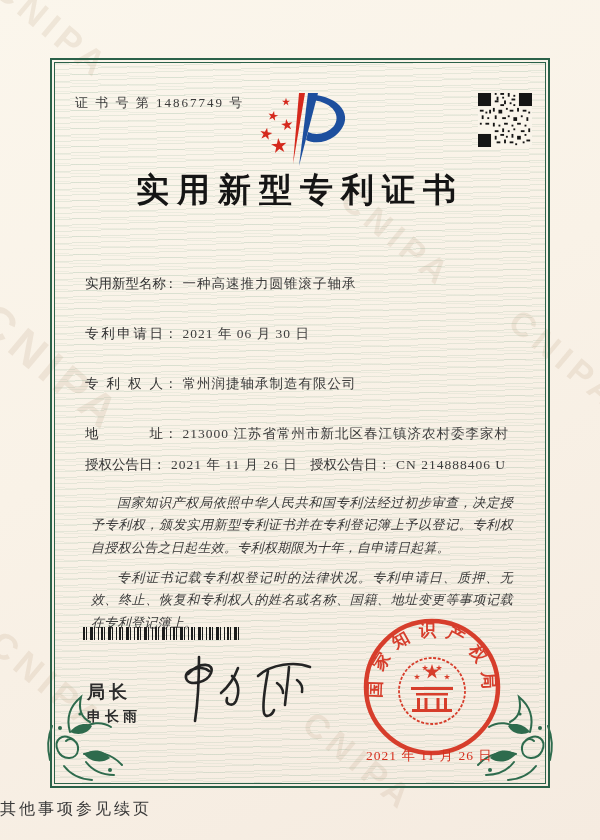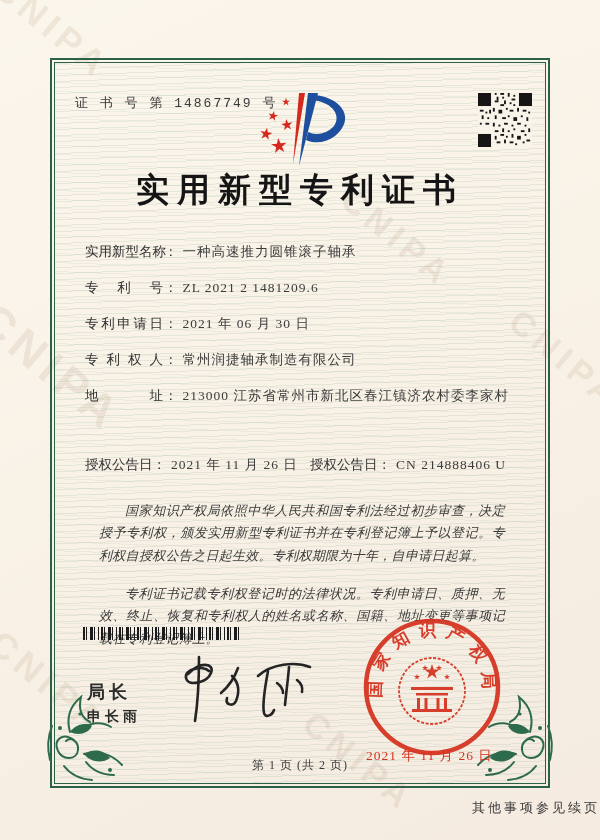--- a/index.html
+++ b/index.html
@@ -16,60 +16,60 @@
   .frame{position:absolute;left:50px;top:58px;width:496px;height:726px;border:2px solid #2b6149;z-index:2;}
   .frame-inner{
     position:absolute;inset:2px;border:1px solid #2b6149;
     background:
       repeating-linear-gradient(178deg,rgba(120,165,135,.16) 0 1px,transparent 1px 6px),
       repeating-linear-gradient(182deg,rgba(120,165,135,.10) 0 1px,transparent 1px 9px);
   }
   .corner{position:absolute;width:118px;height:118px;z-index:4;}
   .corner-bl{left:40px;top:670px;}
   .corner-br{left:442px;top:670px;transform:scaleX(-1);}
-  .cert-no{position:absolute;left:75px;top:94px;font-size:13px;letter-spacing:2px;z-index:5;color:#3a3a3a;font-family:Liberation Mono, monospace;}
+  .cert-no{position:absolute;left:75px;top:94px;font-size:13px;letter-spacing:2px;z-index:5;color:#3a3a3a;}
   .logo{position:absolute;left:241px;top:86px;z-index:5;}
   .qr{position:absolute;left:478px;top:93px;z-index:5;}
   .title{
     position:absolute;left:0;right:0;top:168px;text-align:center;
     font-size:33px;font-weight:bold;letter-spacing:8px;color:#151515;z-index:5;
   }
   .fields{position:absolute;left:85px;top:243px;z-index:5;font-size:13.5px;}
-  .frow{margin-bottom:18px;height:18px;white-space:nowrap;}
+  .frow{margin-bottom:18px;height:18px;white-space:nowrap;margin-top:32px;}
   .flabel{display:inline-block;width:78px;text-align:justify;text-align-last:justify;font-weight:500;}
   .fcolon{margin-left:1px;}
   .fvalue{margin-left:5px;letter-spacing:1px;color:#3c3c3c;}
   .grant-row{position:absolute;left:85px;top:456px;font-size:13.5px;z-index:5;white-space:nowrap;}
   .grant-first{display:inline-block;width:225px;}
   .body-text{
     position:absolute;left:83px;top:484px;width:438px;z-index:5;
     font-size:13px;line-height:1.72;text-align:justify;letter-spacing:.3px;color:#3a3a3a;font-style:italic;
   }
-  .body-text p{margin:16px;text-indent:2em;}
+  .body-text p{margin:8px;text-indent:2em;}
   .barcode{
     position:absolute;left:83px;top:627px;width:158px;height:13px;z-index:5;
     background:repeating-linear-gradient(90deg,
       #1b1b1b 0 2px,transparent 2px 3px,
       #1b1b1b 3px 4px,transparent 4px 7px,
       #1b1b1b 7px 10px,transparent 10px 11px,
       #1b1b1b 11px 12px,transparent 12px 15px,
       #1b1b1b 15px 16px,transparent 16px 18px);
   }
   .sig-title{position:absolute;left:87px;top:680px;font-size:18px;font-weight:bold;letter-spacing:4px;
     font-family:"Liberation Sans","DejaVu Sans",sans-serif;color:#2c2c2c;z-index:6;}
   .sig-name{position:absolute;left:87px;top:708px;font-size:14px;font-weight:bold;letter-spacing:4px;
     font-family:Liberation Serif, serif;color:#2c2c2c;z-index:6;}
   .autograph{position:absolute;left:158px;top:652px;z-index:6;}
   .seal{position:absolute;left:356px;top:611px;z-index:6;opacity:.93;}
   .seal-date{
     position:absolute;left:366px;top:747px;z-index:7;color:#d5311f;
     font-size:13.5px;letter-spacing:1px;white-space:nowrap;
   }
   .page-info{position:absolute;left:0;right:0;top:757px;text-align:center;font-size:12px;letter-spacing:1px;z-index:5;color:#3a3a3a;}
-  .note{position:absolute;left:0;right:0;top:799px;text-align:right;font-size:13px;letter-spacing:3px;z-index:5;color:#3a3a3a;}
+  .note{position:absolute;left:0;right:0;top:799px;text-align:left;font-size:16px;letter-spacing:3px;z-index:5;color:#3a3a3a;}
 </style>
 </head>
 <body>
 
 <div class="page">
 
   <div class="wm" style="left:-18px;top:6px;font-size:36px;">CNIPA</div>
   <div class="wm" style="left:330px;top:218px;font-size:34px;">CNIPA</div>
   <div class="wm" style="left:-34px;top:340px;font-size:46px;">CNIPA</div>
   <div class="wm" style="left:498px;top:340px;font-size:34px;">CNIPA</div>
@@ -199,23 +199,20 @@
     </g>
   </svg>
 
   <div class="title">实用新型专利证书</div>
 
   <div class="fields">
     <div class="frow">
       <span class="flabel">实用新型名称</span><span class="fcolon">：</span><span class="fvalue">一种高速推力圆锥滚子轴承</span>
     </div>
     <div class="frow">
-      <span class="flabel">专利号</span><span class="fcolon">：</span><span class="fvalue">ZL 2021 2 1481209.6</span>
-    </div>
-    <div class="frow">
       <span class="flabel">专利申请日</span><span class="fcolon">：</span><span class="fvalue">2021 年 06 月 30 日</span>
     </div>
     <div class="frow">
       <span class="flabel">专利权人</span><span class="fcolon">：</span><span class="fvalue">常州润捷轴承制造有限公司</span>
     </div>
     <div class="frow">
       <span class="flabel">地址</span><span class="fcolon">：</span><span class="fvalue">213000 江苏省常州市新北区春江镇济农村委李家村</span>
     </div>
   </div>
 
@@ -266,16 +263,15 @@
       <rect x="-16" y="2" width="32" height="2.5"></rect>
       <rect x="-15" y="7" width="3" height="11"></rect>
       <rect x="-7.5" y="7" width="3" height="11"></rect>
       <rect x="4.5" y="7" width="3" height="11"></rect>
       <rect x="12" y="7" width="3" height="11"></rect>
       <rect x="-20" y="18" width="40" height="3"></rect>
     </g>
   </svg>
   <div class="seal-date">2021 年 11 月 26 日</div>
 
-  <div class="page-info">第 1 页 (共 2 页)</div>
   <div class="note">其他事项参见续页</div>
 
 </div>
 
 </body></html>

